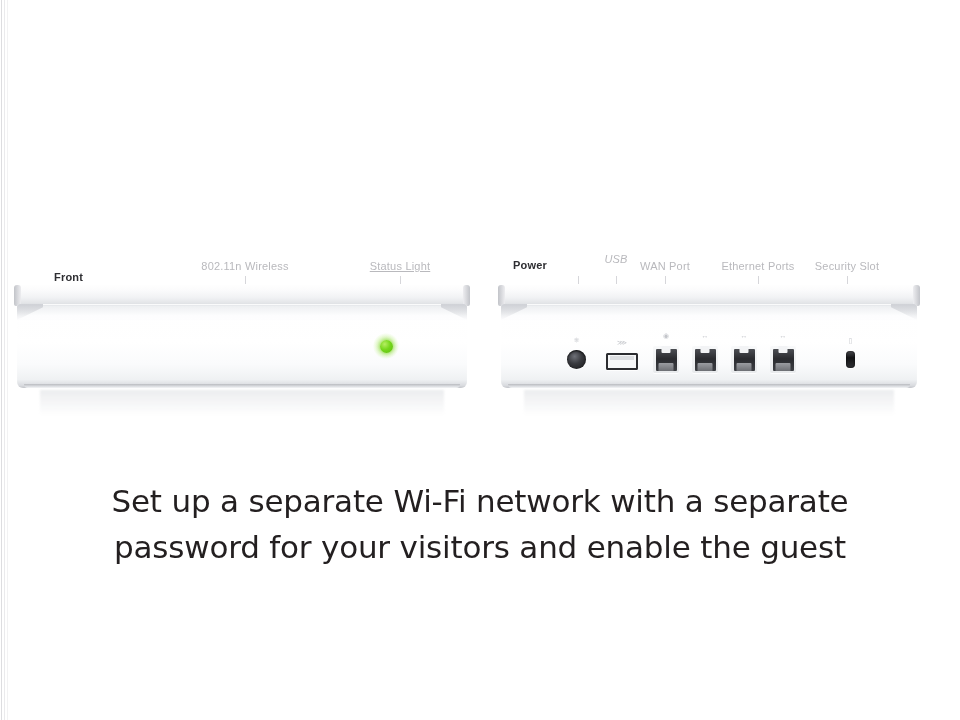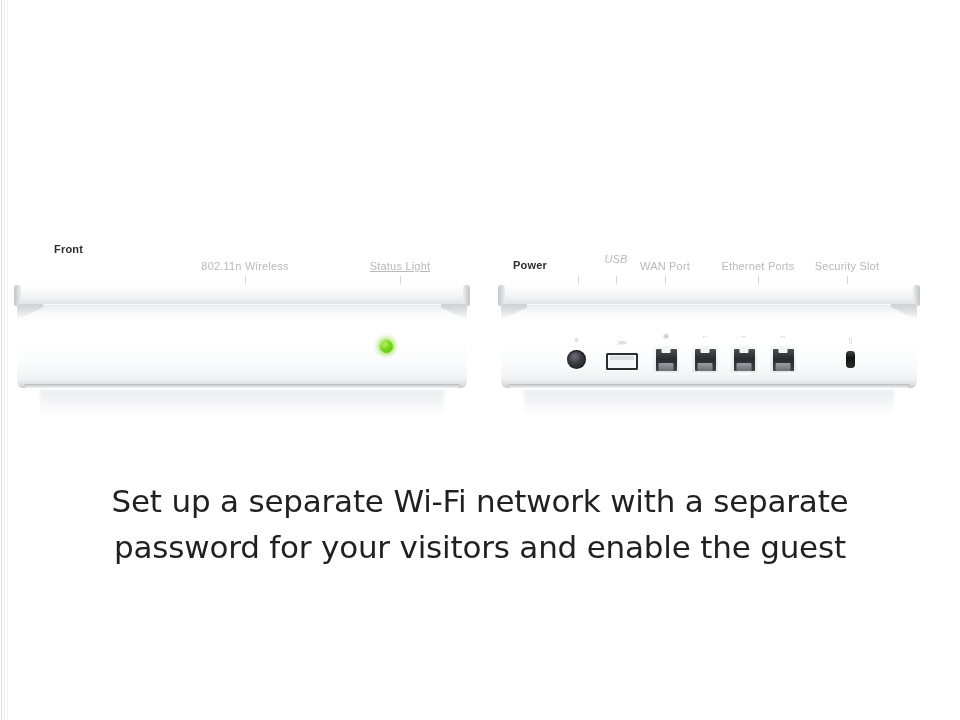--- a/index.html
+++ b/index.html
@@ -309,21 +309,21 @@
 <div id="slide">
 
   <div class="edge-rule r1"></div>
   <div class="edge-rule r2"></div>
   <div class="edge-rule r3"></div>
 
   <div id="diagram">
 
     <div class="panel front">
 
-      <div class="callout strong" style="left:40px; top:244px;">Front</div>
+      <div class="callout strong" style="left:40px; top:272px;">Front</div>
 
       <div class="callout" style="left:231px; top:261px;">802.11n Wireless</div>
       <div class="leader" style="left:231px; top:276px; height:30px;"></div>
 
       <div class="callout" style="left:386px; top:261px;text-decoration:underline;">Status Light</div>
       <div class="leader" style="left:386px; top:276px; height:62px;"></div>
     </div>
 
     <div class="router front-body">
       <div class="cap">

